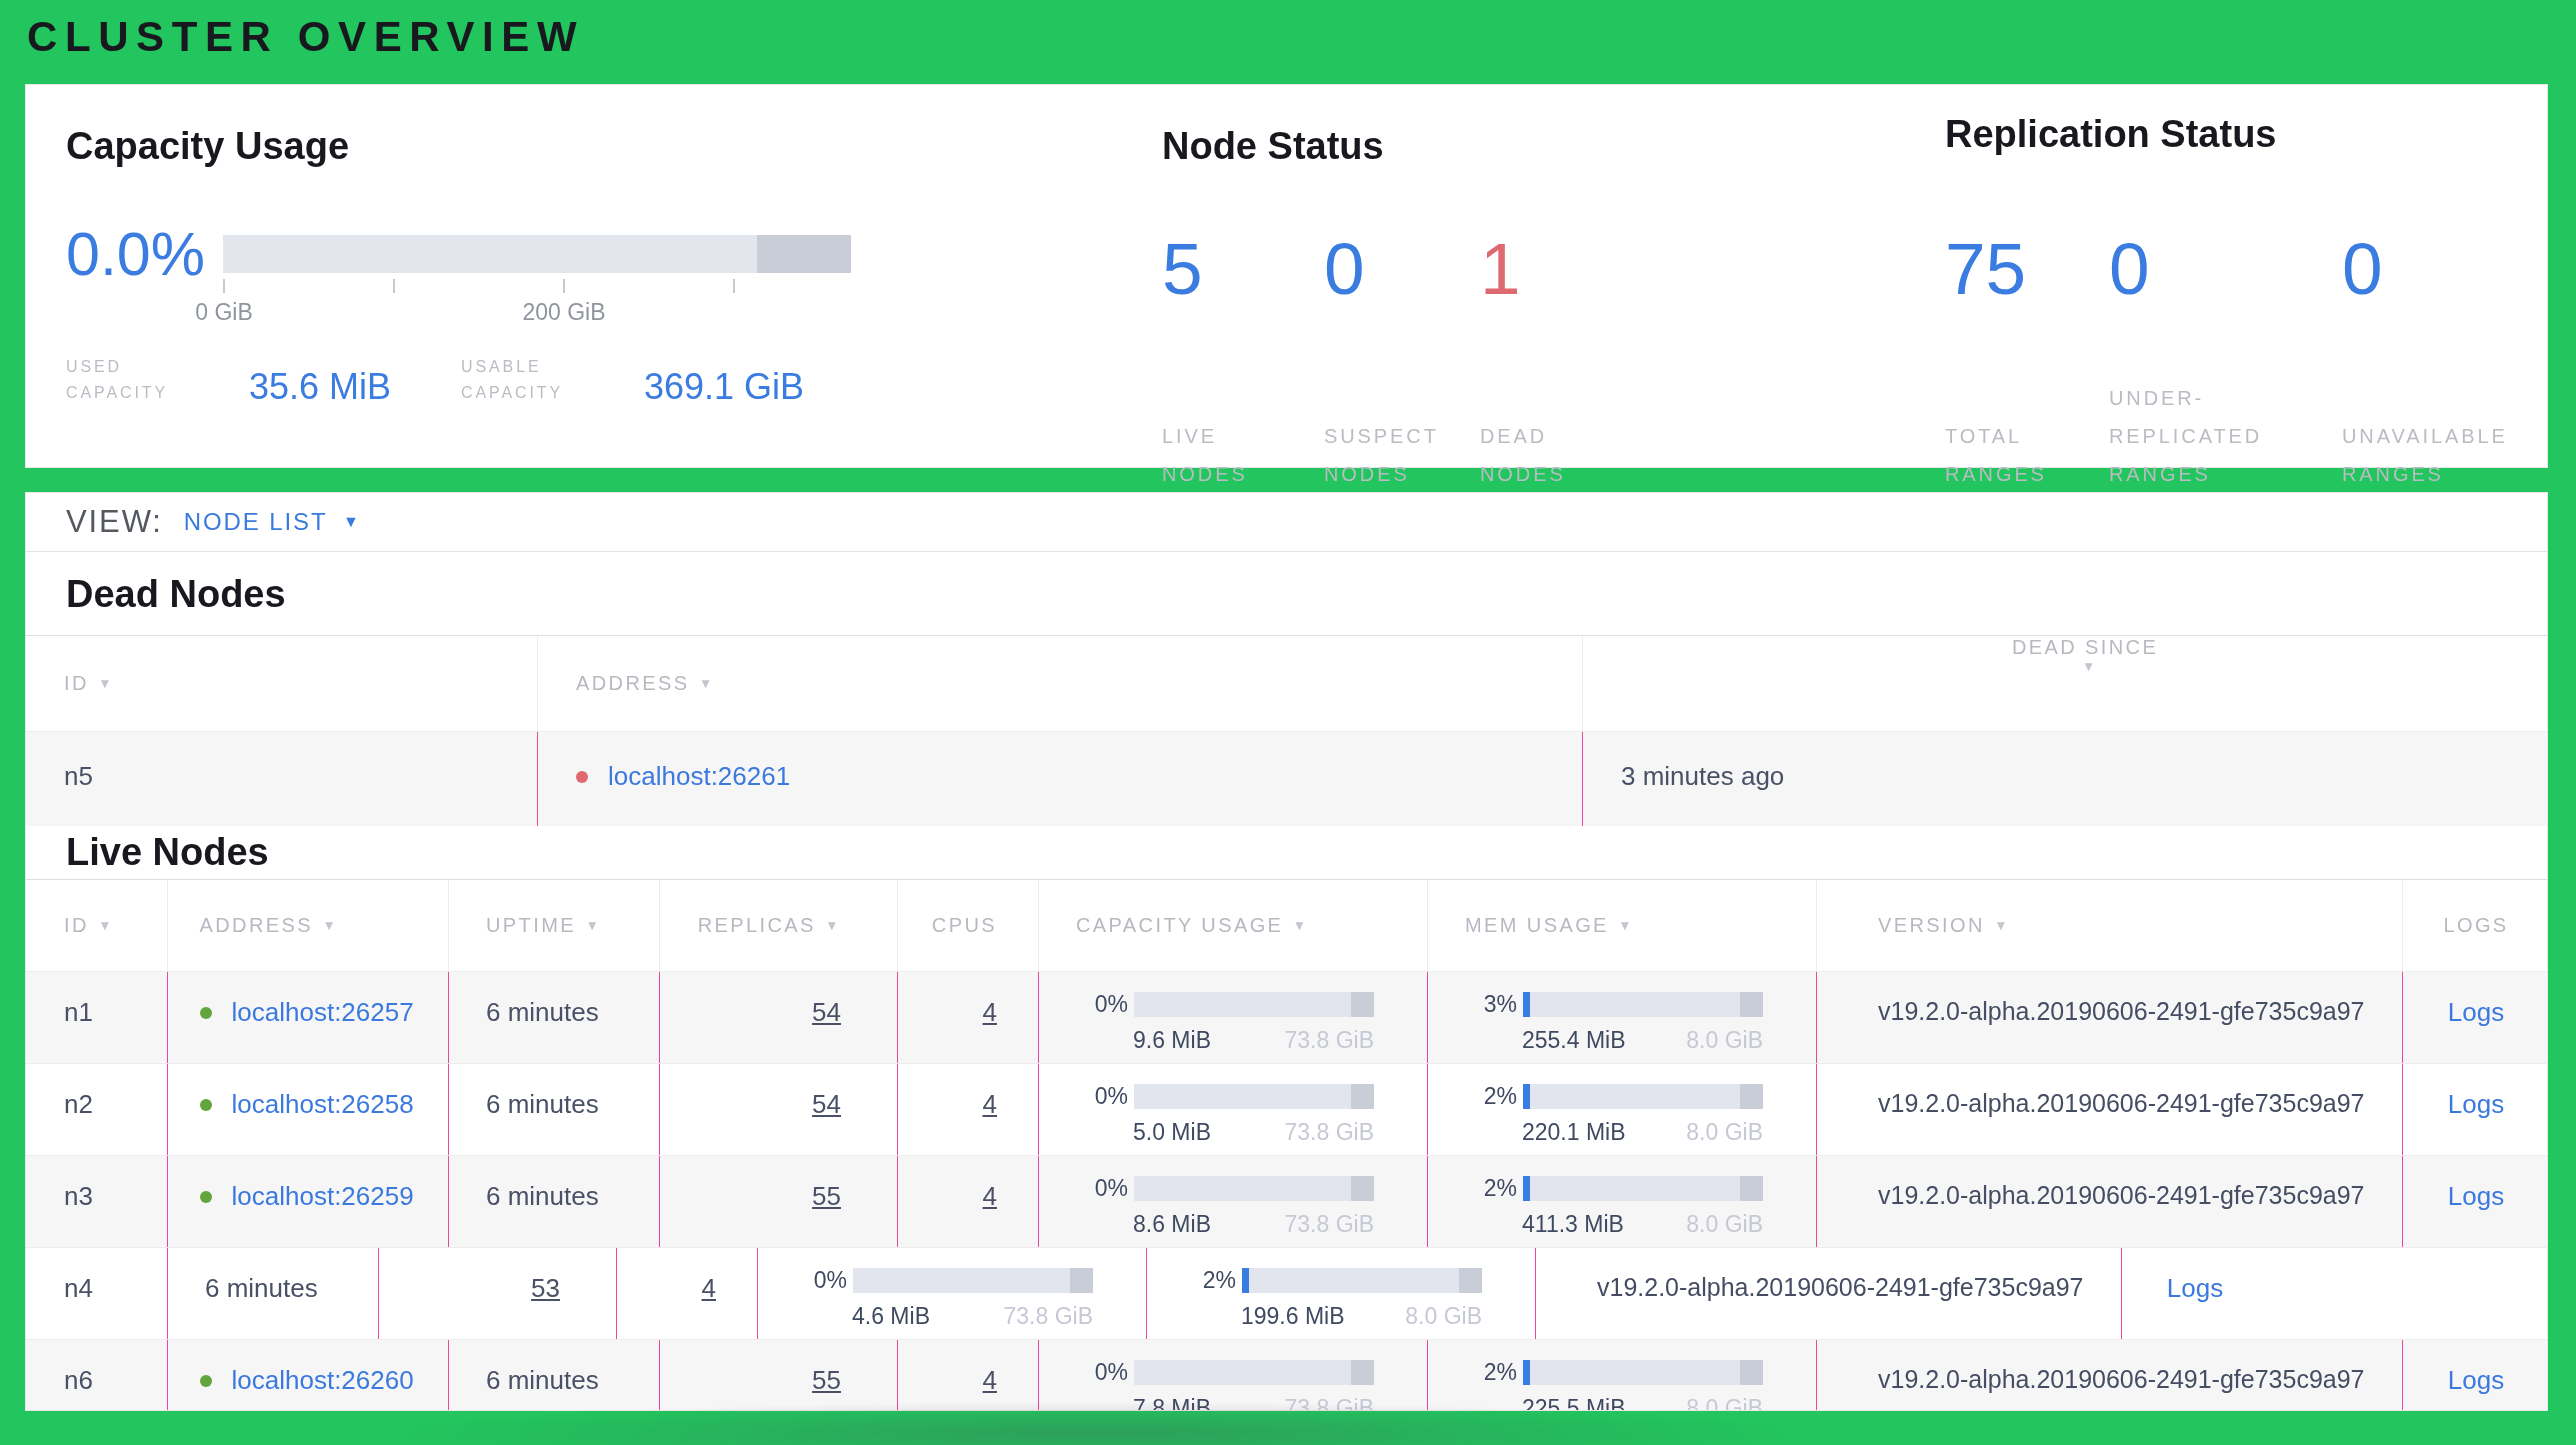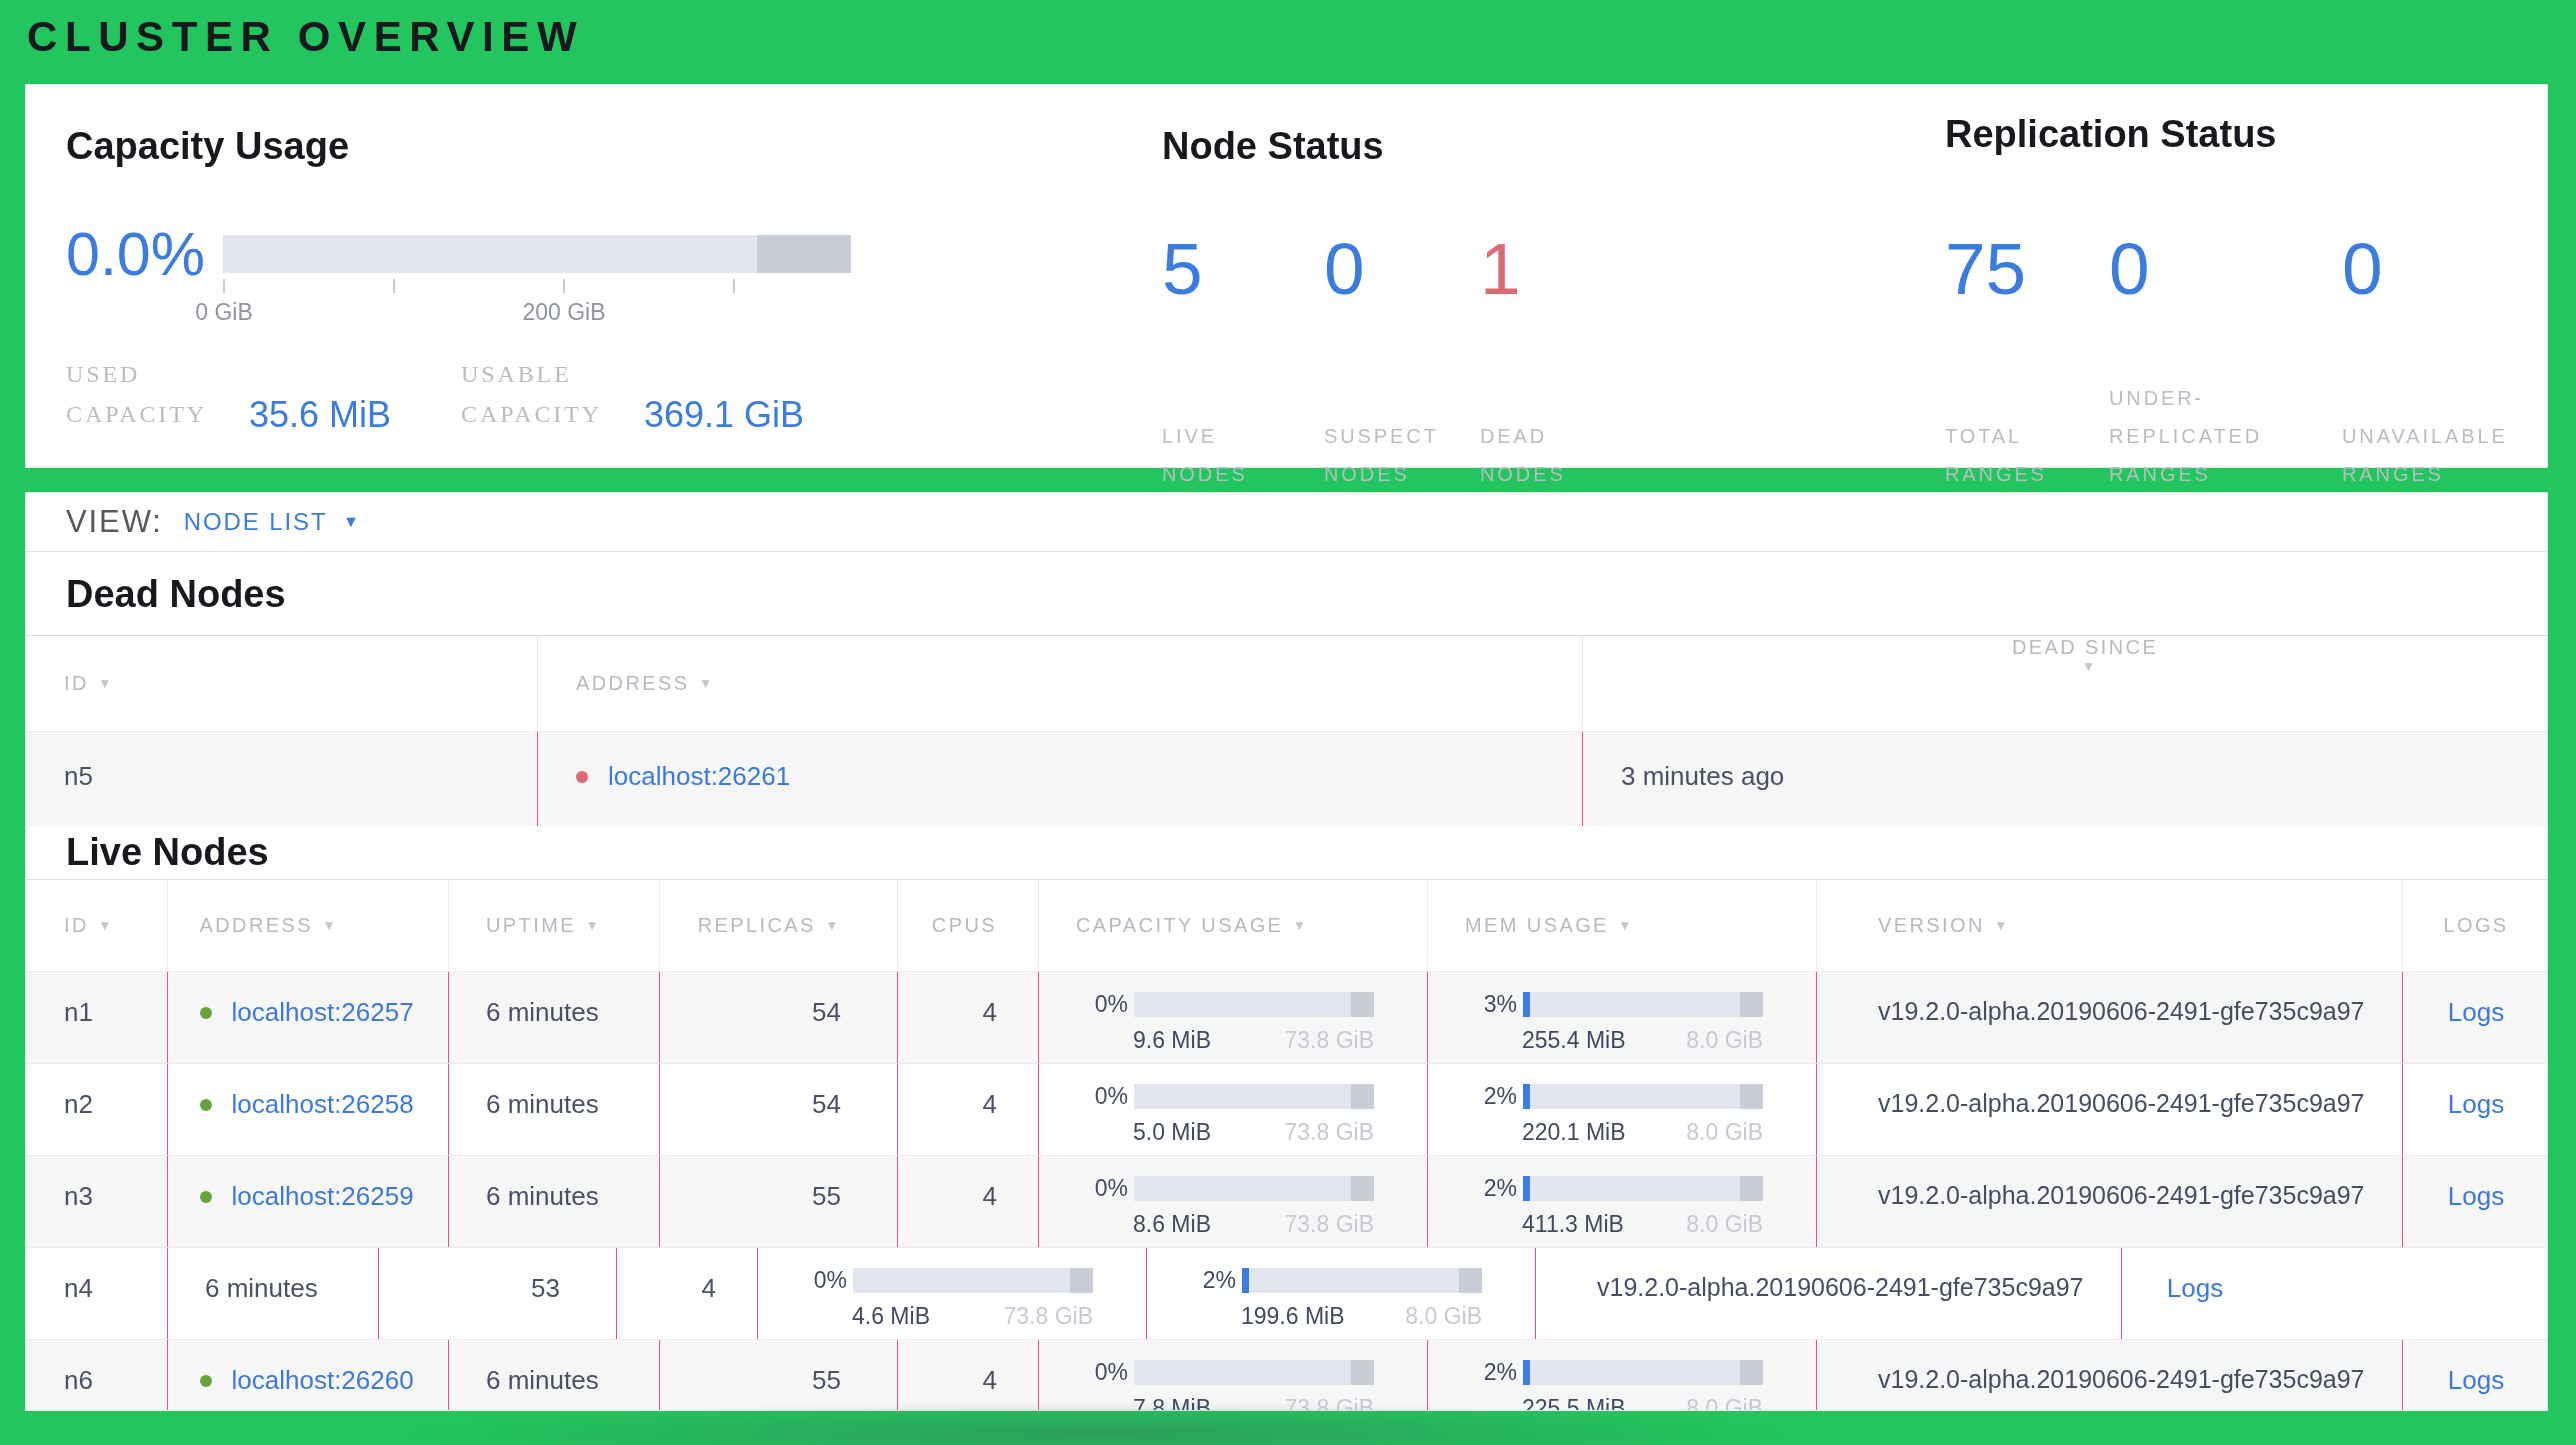--- a/index.html
+++ b/index.html
@@ -25,21 +25,21 @@
 
   
   .cap-pct { position:absolute; left:40px; top:134px; font-size:61px; color:#3a7ce0; }
   .cap-bar { position:absolute; left:197px; top:150px; width:628px; height:38px; background:#e4e6ed; }
   .cap-bar .tail { position:absolute; right:0; top:0; bottom:0; width:15%; background:#c9cdd8; }
   .cap-bar .fill { position:absolute; left:0; top:0; bottom:0; background:#3a7ce0; }
   .cap-tick { position:absolute; top:194px; width:1.9px; height:14.3px; background:#c5c9d2; }
   .cap-tick-label { position:absolute; top:214px; transform:translateX(-50%); font-size:23px; color:#8f949e; }
   .cap-detail { position:absolute; top:269px; display:flex; align-items:flex-end; }
   .cap-detail .lab {
-    font-size:24px; letter-spacing:2.9px; color:#b9bcc2; line-height:40px; text-transform:uppercase;font-family:Liberation Serif, serif;
+    font-size:16px; letter-spacing:2.9px; color:#b9bcc2; line-height:26px; text-transform:uppercase;
   }
   .cap-detail .val { font-size:36px; color:#3a7ce0; margin-left:25px; line-height:38px; }
 
   
   .stat { position:absolute; }
   .stat .num { position:absolute; left:0; top:107px; font-size:73px; line-height:1; color:#3a7ce0; }
   .stat .num.red { color:#de6a71; }
   .stat .lab {
     position:absolute; left:0; bottom:0;
     font-size:20px; letter-spacing:2.9px; color:#b9bcc2; line-height:38px; text-transform:uppercase;
@@ -82,21 +82,21 @@
   .live-tbl .thead { height:91px; }
   .live-tbl .c-id   { width:141px; padding-left:38px; }
   .live-tbl .c-addr { width:281px; padding-left:31.5px; }
   .live-tbl .c-up   { width:211px; padding-left:37px; }
   .live-tbl .c-rep  { width:238px; padding-right:56px; justify-content:flex-end; text-align:right; }
   .live-tbl .c-cpu  { width:141px; padding-right:41px; justify-content:flex-end; text-align:right; }
   .live-tbl .c-cap  { width:389px; }
   .live-tbl .c-mem  { width:389px; }
   .live-tbl .c-ver  { width:586px; padding-left:61px; }
   .live-tbl .c-logs { width:147px; justify-content:center; text-align:center; }
-  .live-tbl .td.c-rep, .live-tbl .td.c-cpu { padding-right:0; }
+  .live-tbl .td.c-rep, .live-tbl .td.c-cpu { padding-right:0;text-decoration:underline; }
   .live-tbl .td.c-rep { padding-right:56px; }
   .live-tbl .td.c-cpu { padding-right:41px; }
   .live-tbl .td.c-ver { font-size:25px; color:#454d63; }
 
   .dot { display:inline-block; width:12.4px; height:12.4px; border-radius:50%; margin-right:12.4px; vertical-align:1.9px; }
   .dot.green { background:#62a53c; }
   .dot.red   { background:#e0696f; }
   a.lnk { color:#3b79de; text-decoration:none; cursor:pointer; }
 
   

